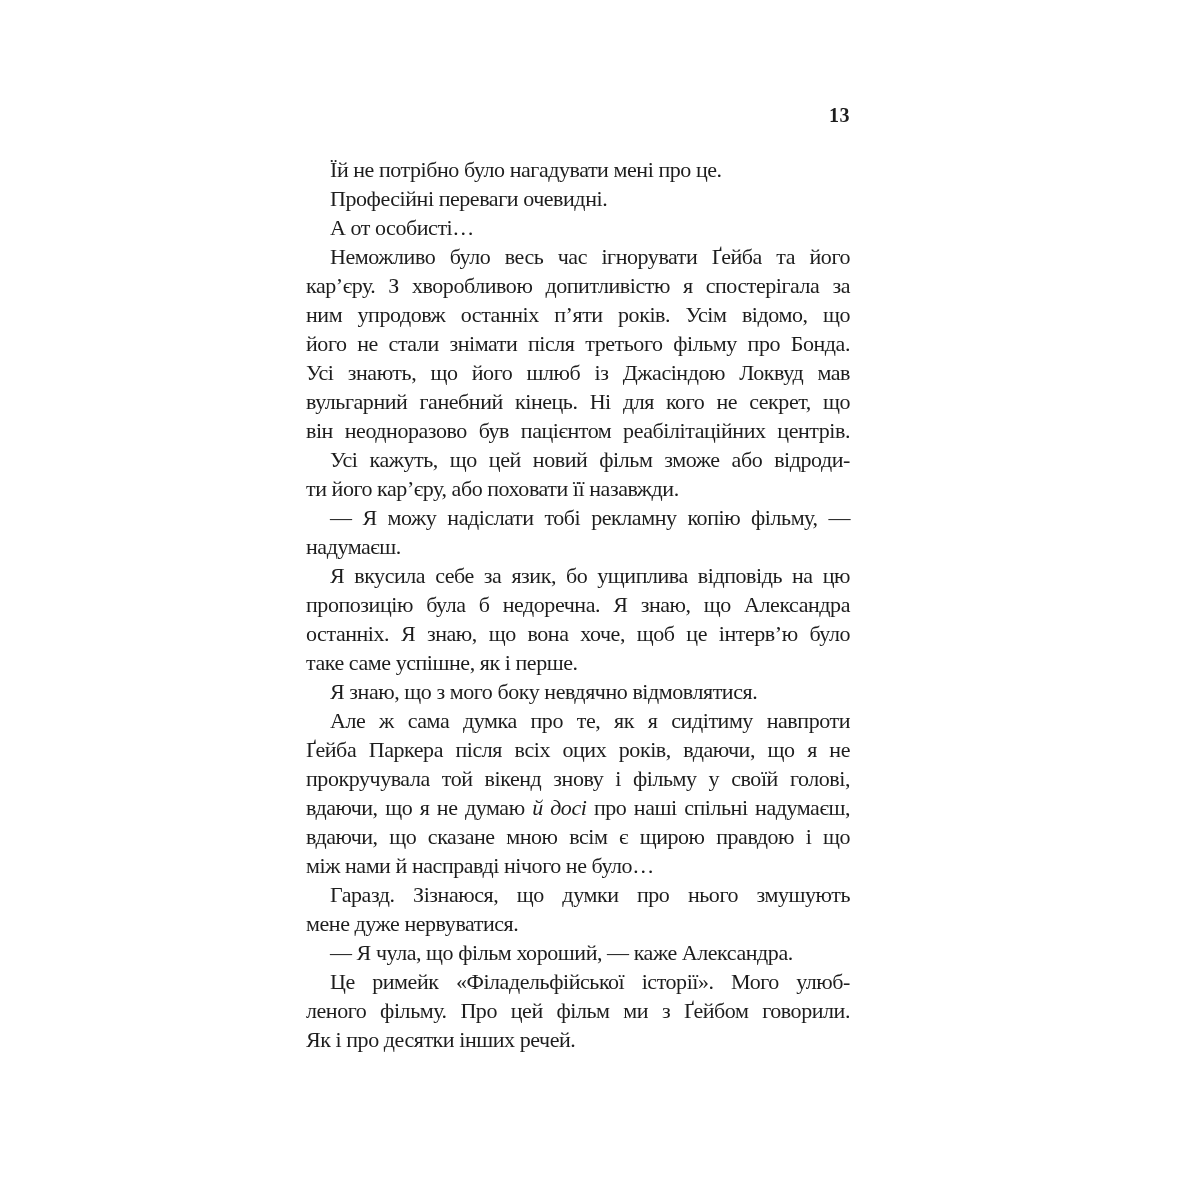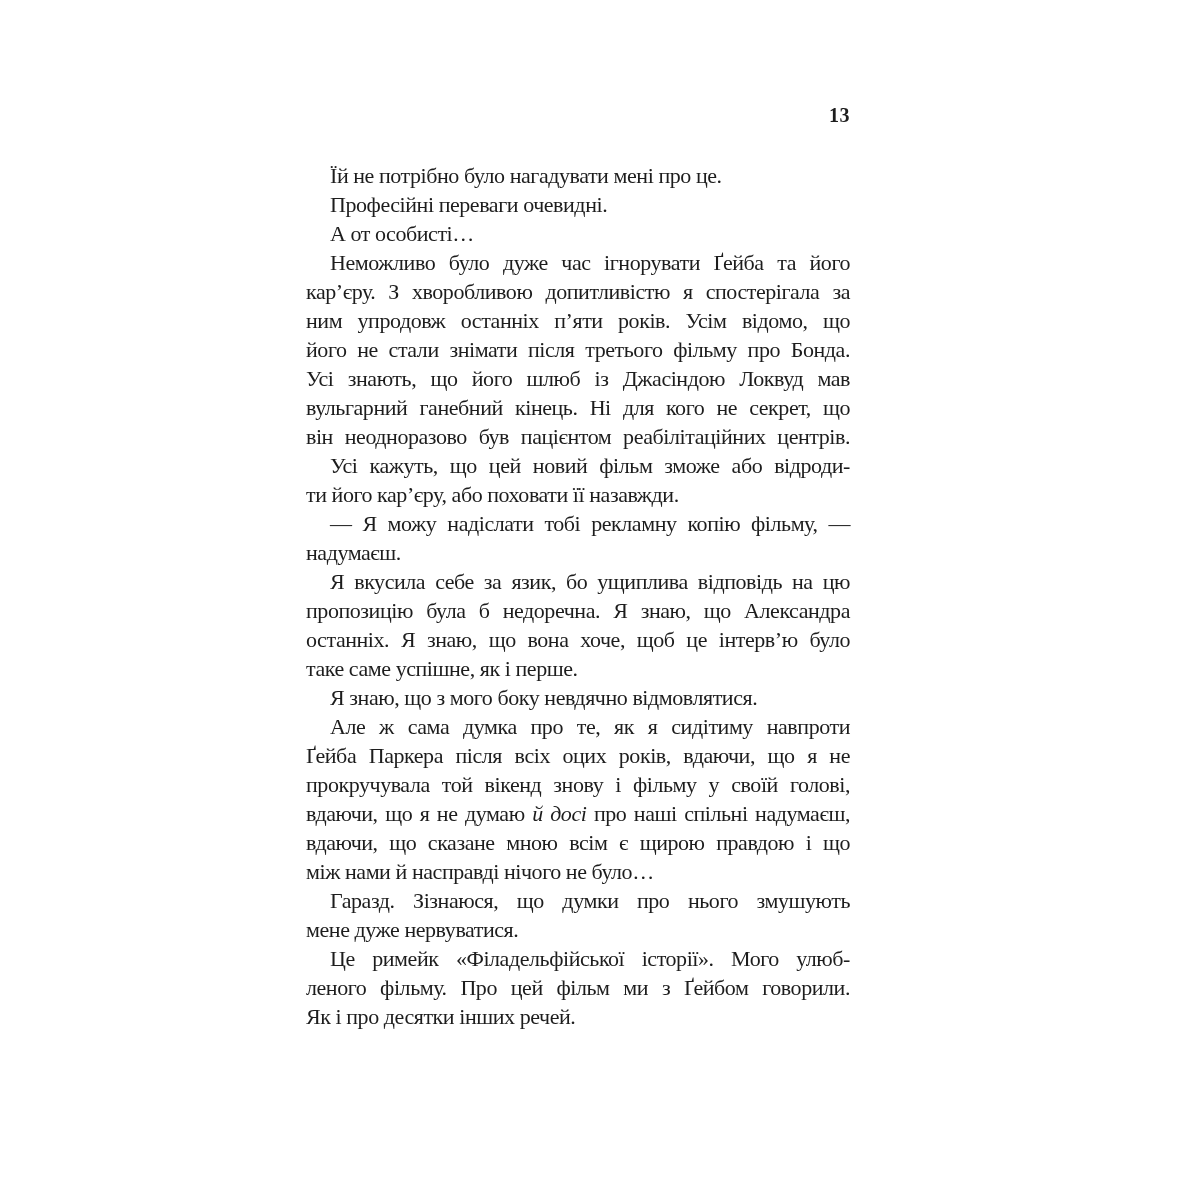--- a/index.html
+++ b/index.html
@@ -34,21 +34,20 @@
   }
   .page-text {
     position: absolute;
     top: 155px;
     left: 306px;
     width: 544px;
     font-size: 22px;
     line-height: 29px;
     letter-spacing: -0.02em;
     color: #1d1d1d;
-    margin-top: 6px;
   }
   .line {
     height: 29px;
     text-align: left;
     white-space: pre-wrap;
   }
   .line.just {
     text-align: justify;
     text-align-last: justify;
   }
@@ -61,21 +60,21 @@
 </style>
 </head>
 <body>
 
 <div class="book-page">
   <div class="page-number">13</div>
   <div class="page-text">
       <div class="line indent">Їй не потрібно було нагадувати мені про це.</div>
       <div class="line indent">Професійні переваги очевидні.</div>
       <div class="line indent">А от особисті…</div>
-      <div class="line indent just">Неможливо було дуже час ігнорувати Ґейба та його</div>
+      <div class="line indent just">Неможливо було весь час ігнорувати Ґейба та його</div>
       <div class="line just">кар’єру. З хворобливою допитливістю я спостерігала за</div>
       <div class="line just">ним упродовж останніх п’яти років. Усім відомо, що</div>
       <div class="line just">його не стали знімати після третього фільму про Бонда.</div>
       <div class="line just">Усі знають, що його шлюб із Джасіндою Локвуд мав</div>
       <div class="line just">вульгарний ганебний кінець. Ні для кого не секрет, що</div>
       <div class="line just">він неодноразово був пацієнтом реабілітаційних центрів.</div>
       <div class="line indent just">Усі кажуть, що цей новий фільм зможе або відроди-</div>
       <div class="line">ти його кар’єру, або поховати її назавжди.</div>
       <div class="line indent just">— Я можу надіслати тобі рекламну копію фільму, —</div>
       <div class="line">надумаєш.</div>
@@ -85,17 +84,18 @@
       <div class="line">таке саме успішне, як і перше.</div>
       <div class="line indent">Я знаю, що з мого боку невдячно відмовлятися.</div>
       <div class="line indent just">Але ж сама думка про те, як я сидітиму навпроти</div>
       <div class="line just">Ґейба Паркера після всіх оцих років, вдаючи, що я не</div>
       <div class="line just">прокручувала той вікенд знову і фільму у своїй голові,</div>
       <div class="line just"><span>вдаючи, що я не думаю </span><span class="italic">й досі</span><span> про наші спільні надумаєш,</span></div>
       <div class="line just">вдаючи, що сказане мною всім є щирою правдою і що</div>
       <div class="line">між нами й насправді нічого не було…</div>
       <div class="line indent just">Гаразд. Зізнаюся, що думки про нього змушують</div>
       <div class="line">мене дуже нервуватися.</div>
+      <div class="line indent">— Я чула, що фільм хороший, — каже Александра.</div>
       <div class="line indent just">Це римейк «Філадельфійської історії». Мого улюб-</div>
       <div class="line just">леного фільму. Про цей фільм ми з Ґейбом говорили.</div>
       <div class="line">Як і про десятки інших речей.</div>
     </div>
 </div>
 
 </body></html>

